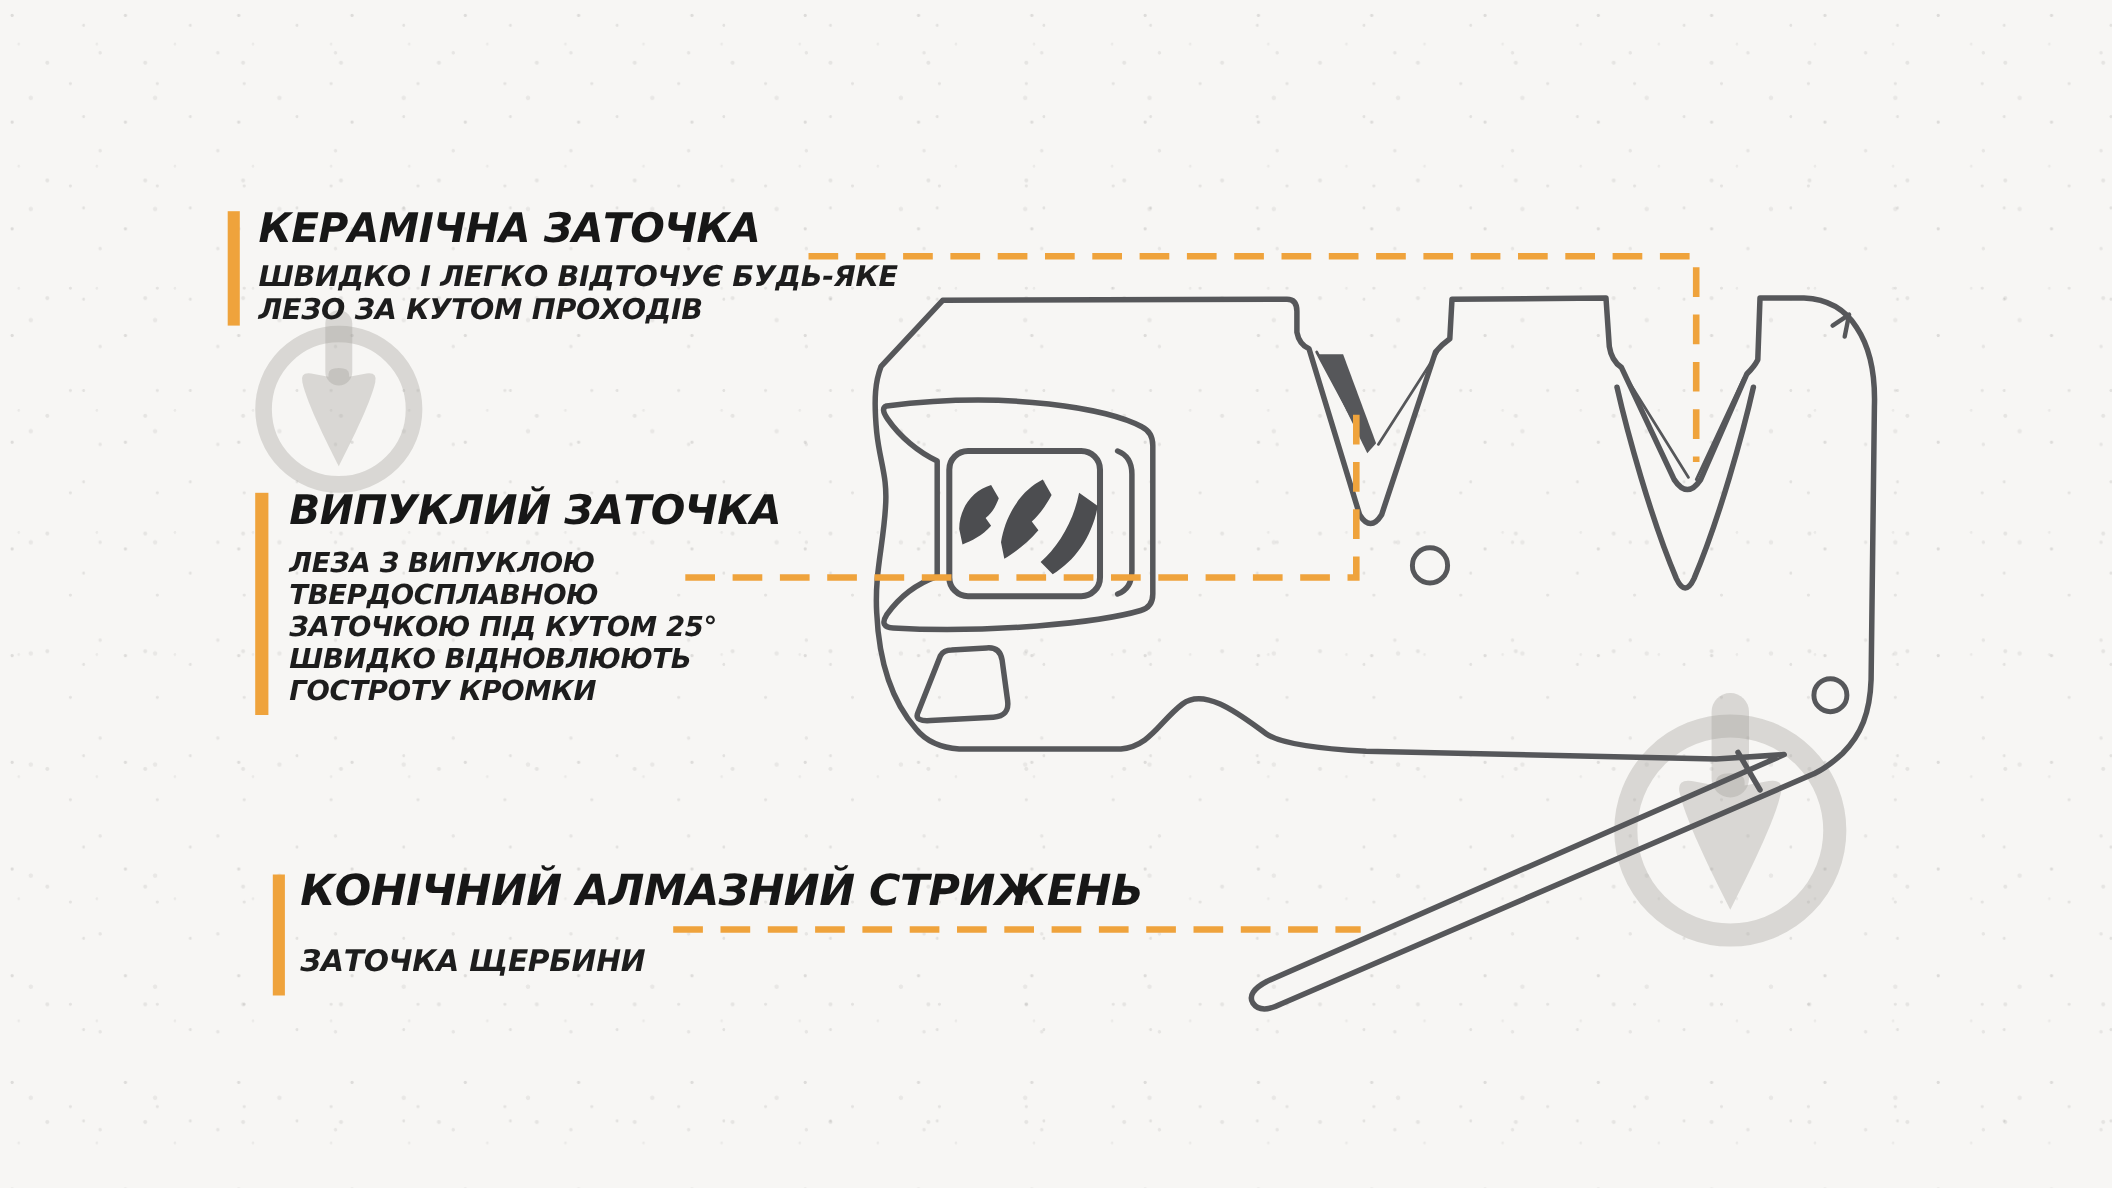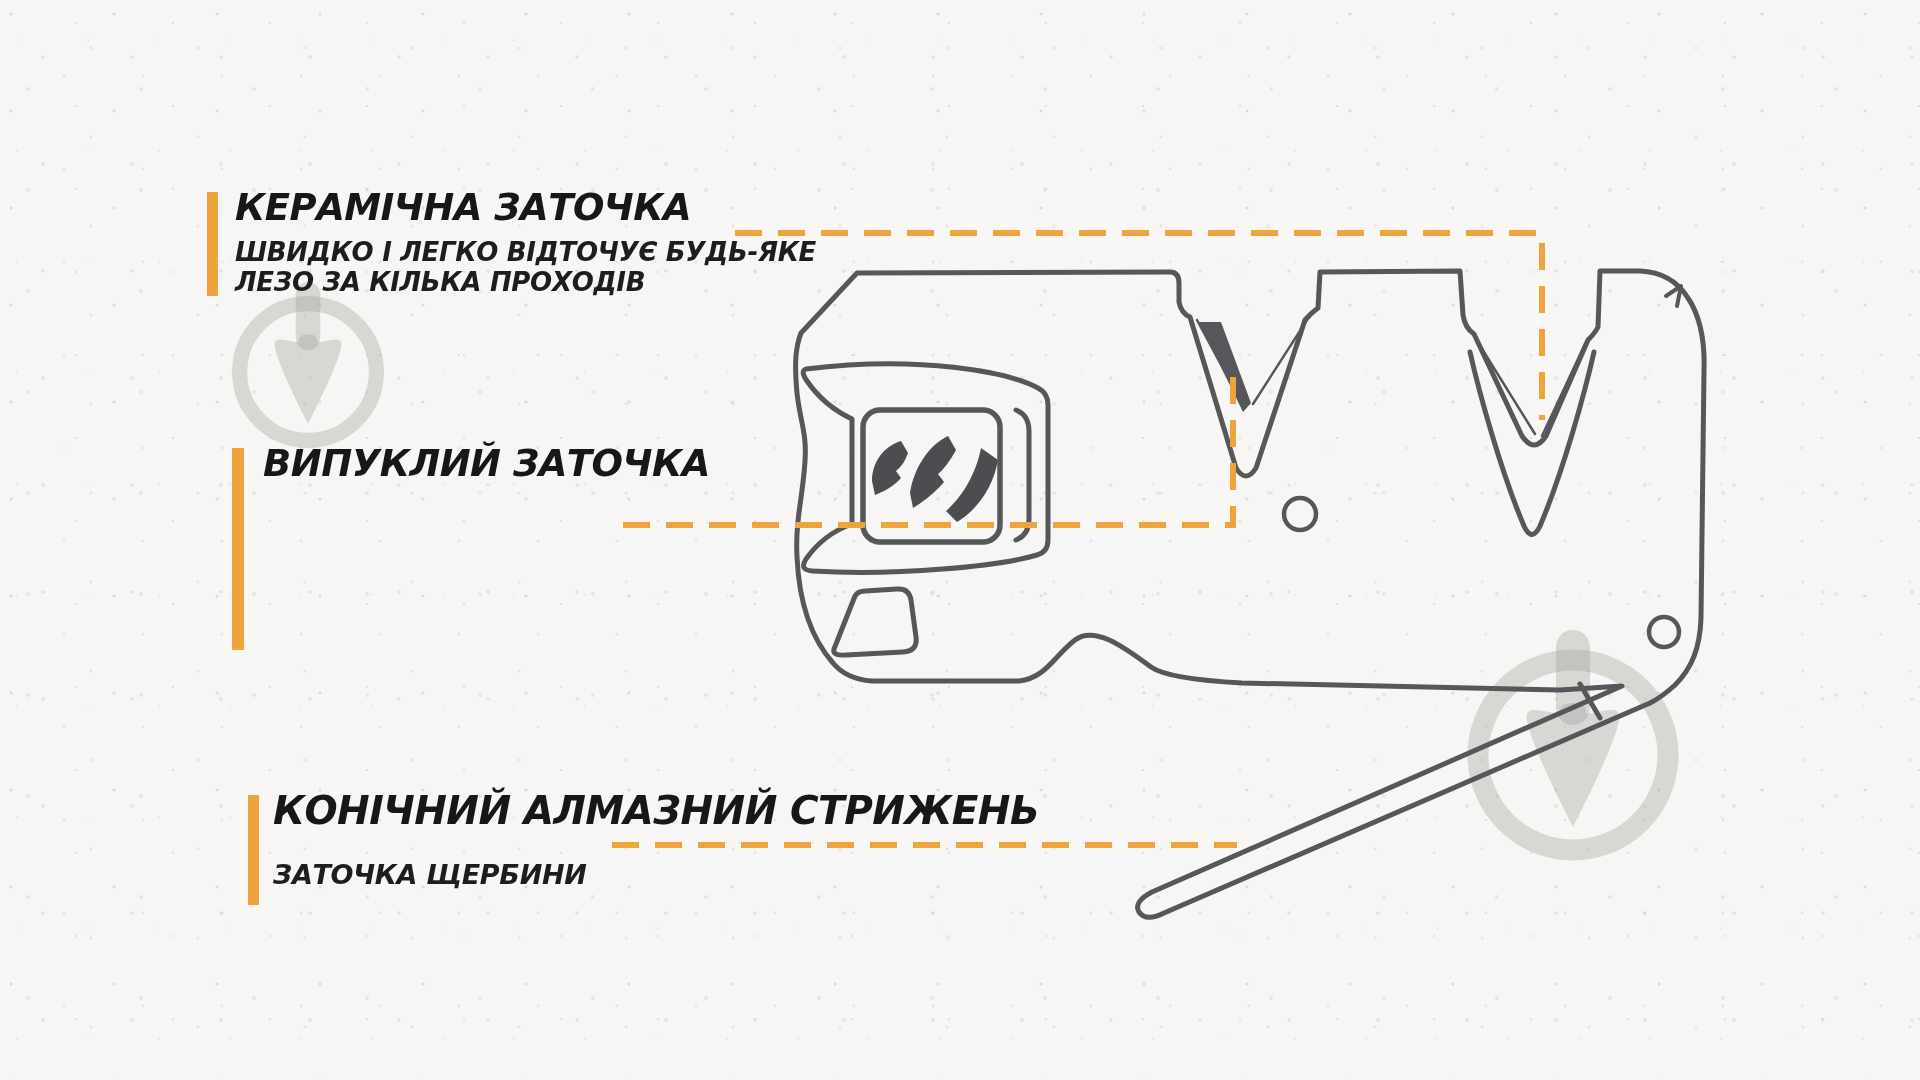--- a/index.html
+++ b/index.html
@@ -115,26 +115,31 @@
       <path d="M735,233 L1542,233 L1542,420"></path>
       <path d="M1233,377 L1233,525 L620,525"></path>
       <path d="M612,845 L1237,845"></path>
     </g>
   </svg>
 
   <div class="bar" style="left:207px;top:192px;width:11px;height:104px;"></div>
   <div id="label-ceramic" class="callout" style="left:235px;top:188px;">
     <div class="c-title">КЕРАМІЧНА ЗАТОЧКА</div>
     <div class="c-desc">ШВИДКО І ЛЕГКО ВІДТОЧУЄ БУДЬ-ЯКЕ
-ЛЕЗО ЗА КІЛЬКА ПРОХОДІВ</div>
+ЛЕЗО ЗА КУТОМ ПРОХОДІВ</div>
   </div>
 
   <div class="bar" style="left:232px;top:448px;width:12px;height:202px;"></div>
   <div id="label-carbide" class="callout" style="left:263px;top:444px;">
     <div class="c-title">ВИПУКЛИЙ ЗАТОЧКА</div>
+    <div class="c-desc">ЛЕЗА З ВИПУКЛОЮ
+ТВЕРДОСПЛАВНОЮ
+ЗАТОЧКОЮ ПІД КУТОМ 25°
+ШВИДКО ВІДНОВЛЮЮТЬ
+ГОСТРОТУ КРОМКИ</div>
   </div>
 
   <div class="bar" style="left:248px;top:795px;width:11px;height:110px;"></div>
   <div id="label-diamond" class="callout" style="left:273px;top:790px;">
     <div class="c-title">КОНІЧНИЙ АЛМАЗНИЙ СТРИЖЕНЬ</div>
     <div class="c-desc">ЗАТОЧКА ЩЕРБИНИ</div>
   </div>
 
 </div>
 

